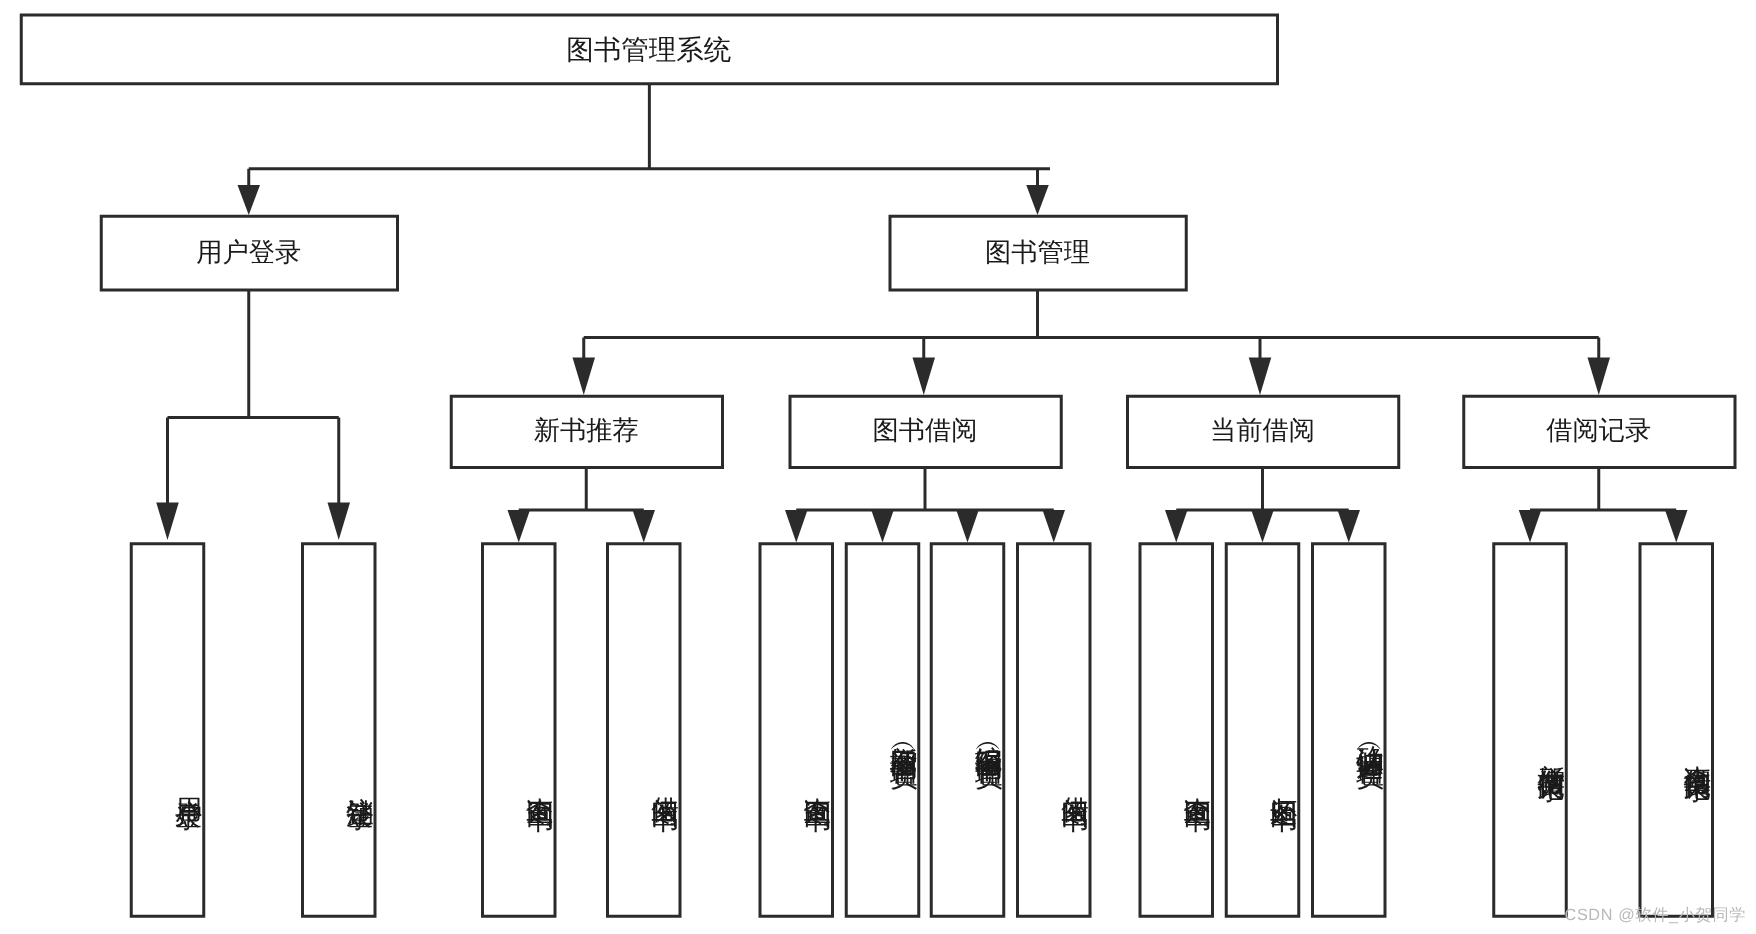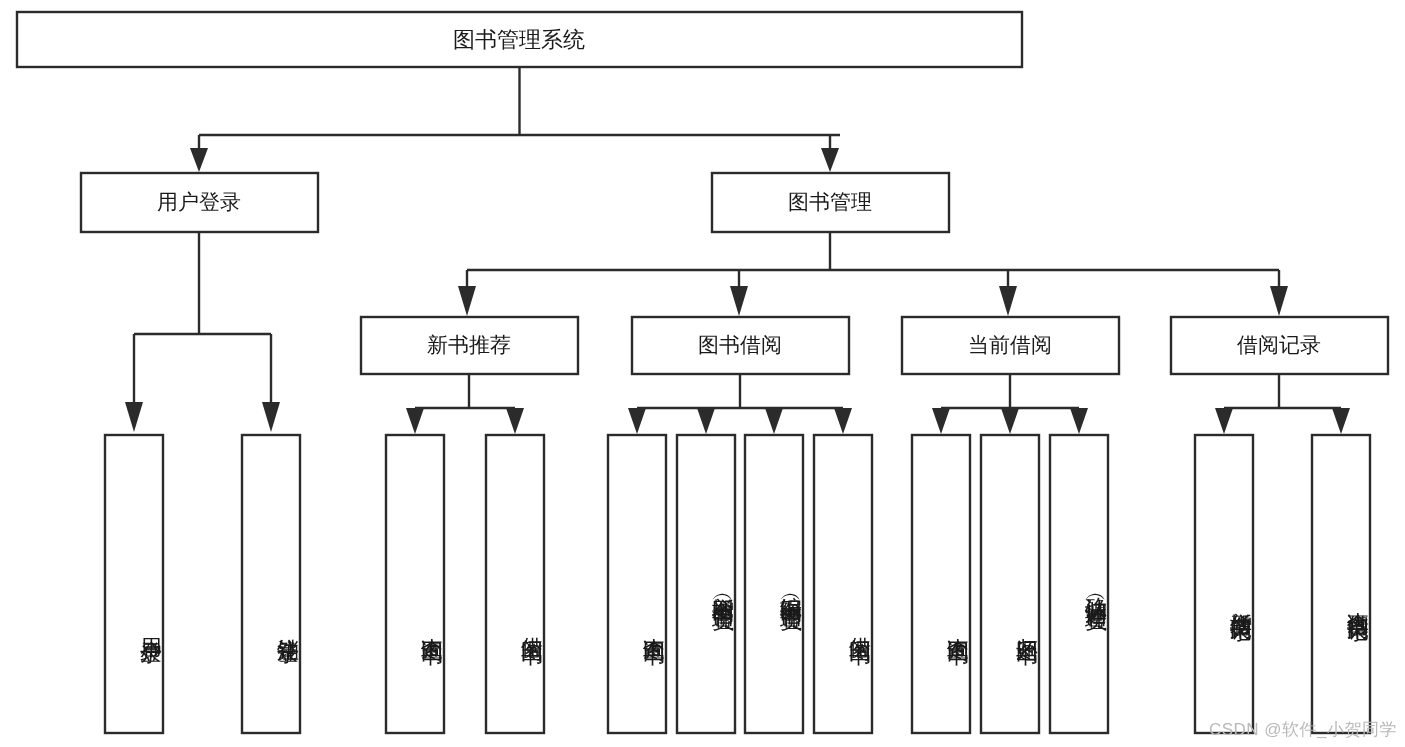--- a/index.html
+++ b/index.html
@@ -70,21 +70,21 @@
     display: flex;
     align-items: flex-start;
     justify-content: center;
     pointer-events: none;
   }
   .watermark {
     position: absolute;
     right: 8px;
     bottom: 6px;
     font-family: "Liberation Sans", "DejaVu Sans", sans-serif;
-    font-size: 17px;
+    font-size: 13px;
     color: #b9b9b9;
     letter-spacing: 0.5px;
     white-space: nowrap;
   }
 </style>
 </head>
 <body>
 
 <div id="diagram-root">
 

